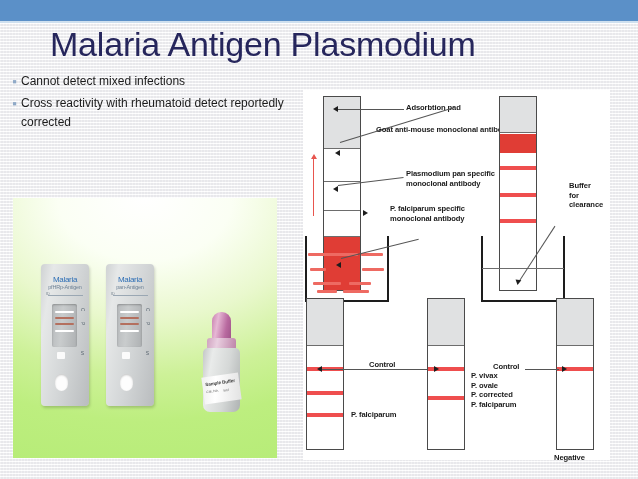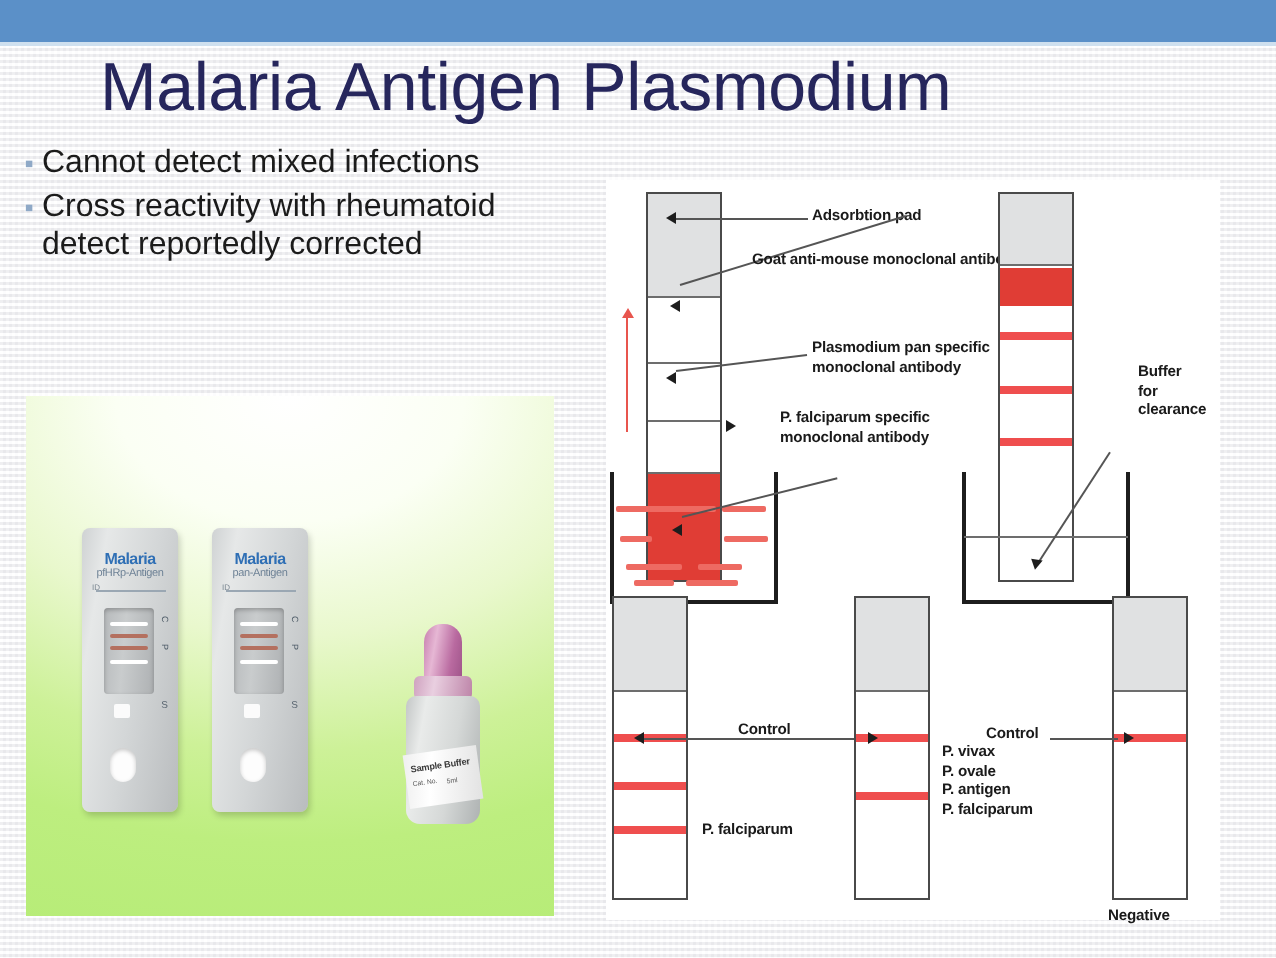--- a/index.html
+++ b/index.html
@@ -63,21 +63,21 @@
   }
   .bullet-dot {
     color: #8fa9c7;
     font-size: 13px;
     line-height: 19px;
     width: 13px;
     flex: 0 0 13px;
     text-align: center;
   }
   .bullet-text {
-    font-size: 16px;
+    font-size: 12px;
     line-height: 19px;
     color: #1b1b1b;
     flex: 1 1 auto;
   }
   
   #photo {
     position: absolute;
     left: 13px; top: 198px;
     width: 264px; height: 260px;
     background: radial-gradient(ellipse 150% 110% at 50% 0%,
@@ -92,21 +92,21 @@
     background: linear-gradient(100deg, #cfd2d3 0%, #e6e8e8 18%, #d3d6d7 55%, #b9bcbe 100%);
     box-shadow: 1px 2px 3px rgba(0,0,0,0.18);
   }
   #cassette1 { left: 28px; top: 66px; }
   #cassette2 { left: 93px; top: 66px; }
   .cas-brand {
     position: absolute;
     left: 0; right: 0; top: 11px;
     text-align: center;
     font-size: 8px;
-    font-weight: bold;
+    font-weight: normal;
     color: #2f6fb5;
     letter-spacing: -0.3px;
   }
   .cas-sub {
     position: absolute;
     left: 0; right: 0; top: 20px;
     text-align: center;
     font-size: 5.5px;
     color: #6e8296;
     letter-spacing: -0.2px;
@@ -453,21 +453,21 @@
   <div class="lbl" style="left:48px; top:320px;">P. falciparum</div>
 
   <div class="strip" id="l-strip-2" style="left:124px; top:208px; width:38px; height:152px;">
     <div class="pad" style="height:47px;"></div>
     <div class="red-band" style="top:68px; height:4px;"></div>
     <div class="red-band" style="top:97px; height:4px;"></div>
   </div>
   <div class="ah-right" style="left:131px; top:276px;"></div>
   <div class="lbl" style="left:168px; top:281px;">P. vivax
 P. ovale
-P. antigen
+P. corrected
 P. falciparum</div>
 
   <div class="strip" id="l-strip-3" style="left:253px; top:208px; width:38px; height:152px;">
     <div class="pad" style="height:47px;"></div>
     <div class="red-band" style="top:68px; height:4px;"></div>
   </div>
   <div class="ah-right" style="left:259px; top:276px;"></div>
   <div class="leader" style="left:222px; top:279px; width:34px;"></div>
   <div class="lbl" style="left:190px; top:272px;">Control</div>
   <div class="lbl" style="left:251px; top:363px;">Negative</div>

